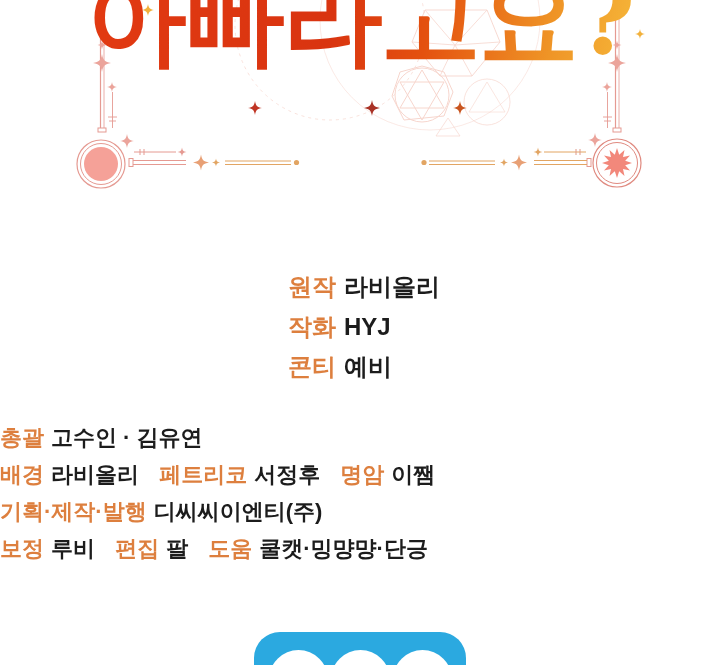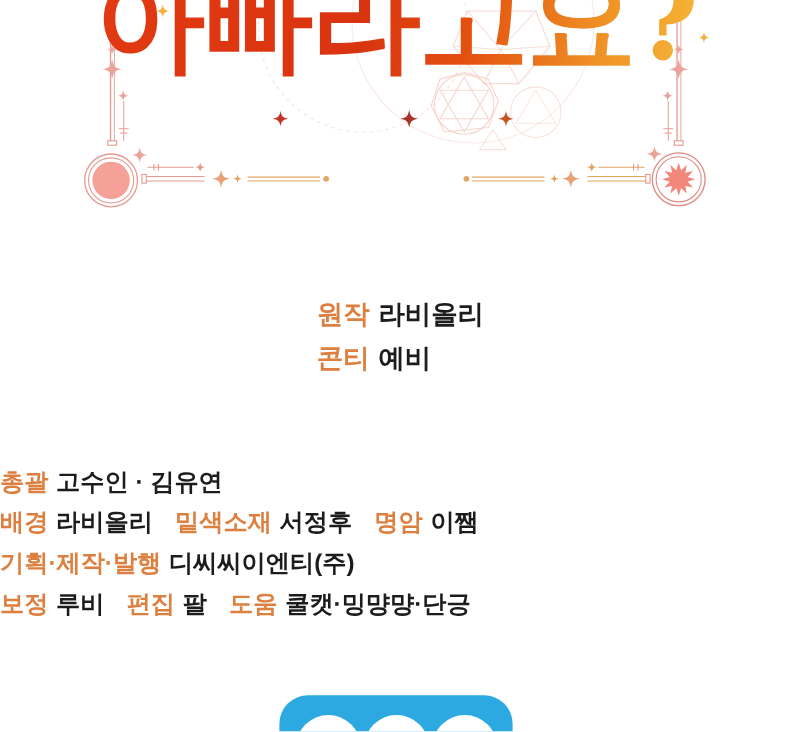--- a/index.html
+++ b/index.html
@@ -145,36 +145,39 @@
 
   <div class="title-wrap">
     <span class="title-text">아빠라고요?</span>
   </div>
 
   <div class="credits-primary">
     <div class="row">
       <span class="lbl">원작</span><span class="val">라비올리</span>
     </div>
     <div class="row">
+      <span class="lbl">작화</span><span class="val">HYJ</span>
+    </div>
+    <div class="row">
       <span class="lbl">콘티</span><span class="val">예비</span>
     </div>
   </div>
 
   <div class="credits-secondary">
     <div class="row">
       <span class="pair">
         <span class="lbl">총괄</span><span class="val">고수인 · 김유연</span>
       </span>
     </div>
     <div class="row">
       <span class="pair">
         <span class="lbl">배경</span><span class="val">라비올리</span>
       </span>
       <span class="pair">
-        <span class="lbl">밑색소재</span><span class="val">서정후</span>
+        <span class="lbl">페트리코</span><span class="val">서정후</span>
       </span>
       <span class="pair">
         <span class="lbl">명암</span><span class="val">이쨈</span>
       </span>
     </div>
     <div class="row">
       <span class="pair">
         <span class="lbl">기획·제작·발행</span><span class="val">디씨씨이엔티(주)</span>
       </span>
     </div>

